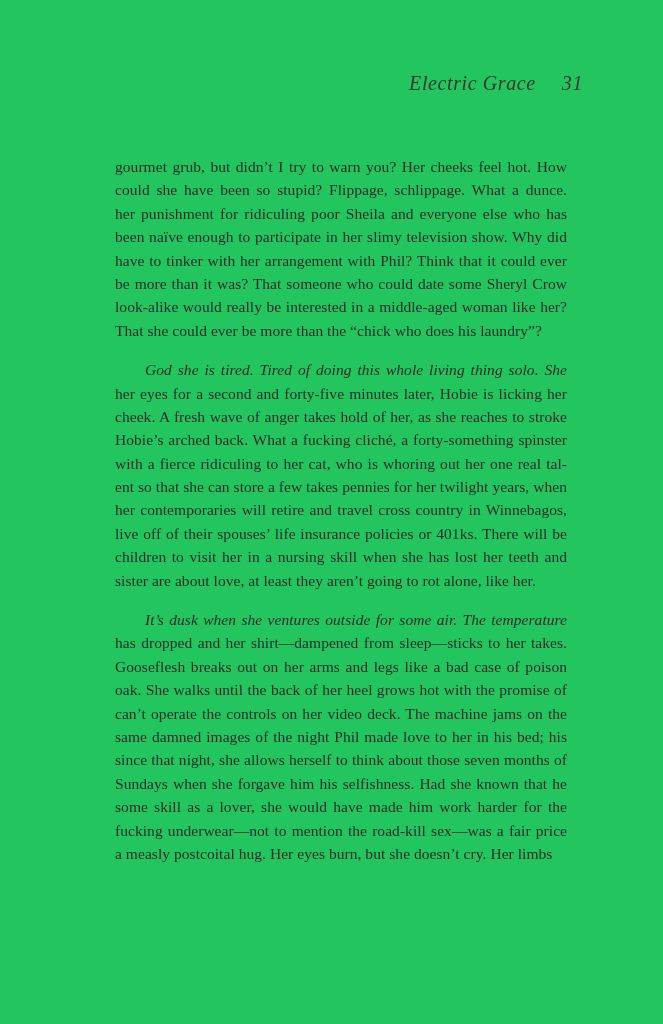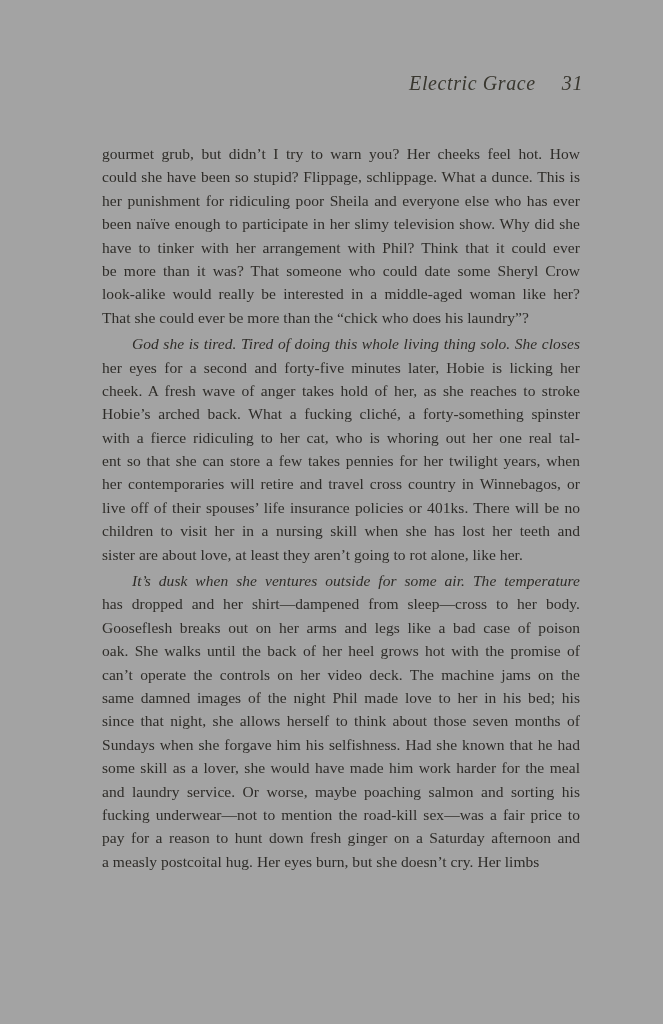--- a/index.html
+++ b/index.html
@@ -4,21 +4,21 @@
 <style>
   html, body {
     margin: 0;
     padding: 0;
     background: #ffffff;
   }
   .page {
     position: relative;
     width: 663px;
     height: 1024px;
-    background: #a3a3a3;
+    background: #22c55e;
     overflow: hidden;
     font-family: "Liberation Serif", "DejaVu Serif", serif;
   }
   .running-header {
     position: absolute;
     top: 72px;
     left: 99px;
     width: 484px;
     display: flex;
     justify-content: flex-end;
@@ -31,21 +31,21 @@
   .running-header .gap { width: 26px; }
   .page-body {
     position: absolute;
     top: 139px;
     left: 99px;
     width: 484px;
     font-size: 15.5px;
     color: #2e2c28;
     letter-spacing: 0.05px;
   }
-  .para { margin: 3px; padding: 0; }
+  .para { margin: 16px; padding: 0; }
   .tline {
     height: 23.4px;
     line-height: 23.4px;
     text-align: justify;
     text-align-last: justify;
     white-space: normal;
     overflow: hidden;
   }
   .tline.last {
     text-align-last: left;
@@ -84,28 +84,26 @@
         <div class="tline">Hobie’s arched back. What a fucking cliché, a forty-something spinster</div>
         <div class="tline">with a fierce ridiculing to her cat, who is whoring out her one real tal-</div>
         <div class="tline">ent so that she can store a few takes pennies for her twilight years, when</div>
         <div class="tline">her contemporaries will retire and travel cross country in Winnebagos, or</div>
         <div class="tline">live off of their spouses’ life insurance policies or 401ks. There will be no</div>
         <div class="tline">children to visit her in a nursing skill when she has lost her teeth and</div>
         <div class="tline last">sister are about love, at least they aren’t going to rot alone, like her.</div>
       </div>
       <div class="para indent">
         <div class="tline first">It’s dusk when she ventures outside for some air. The temperature</div>
-        <div class="tline">has dropped and her shirt—dampened from sleep—cross to her body.</div>
+        <div class="tline">has dropped and her shirt—dampened from sleep—sticks to her takes.</div>
         <div class="tline">Gooseflesh breaks out on her arms and legs like a bad case of poison</div>
         <div class="tline">oak. She walks until the back of her heel grows hot with the promise of</div>
         <div class="tline">can’t operate the controls on her video deck. The machine jams on the</div>
         <div class="tline">same damned images of the night Phil made love to her in his bed; his</div>
         <div class="tline">since that night, she allows herself to think about those seven months of</div>
         <div class="tline">Sundays when she forgave him his selfishness. Had she known that he had</div>
         <div class="tline">some skill as a lover, she would have made him work harder for the meal</div>
-        <div class="tline">and laundry service. Or worse, maybe poaching salmon and sorting his</div>
         <div class="tline">fucking underwear—not to mention the road-kill sex—was a fair price to</div>
-        <div class="tline">pay for a reason to hunt down fresh ginger on a Saturday afternoon and</div>
         <div class="tline last">a measly postcoital hug. Her eyes burn, but she doesn’t cry. Her limbs</div>
       </div>
     </div>
 
 </div>
 
 </body></html>

